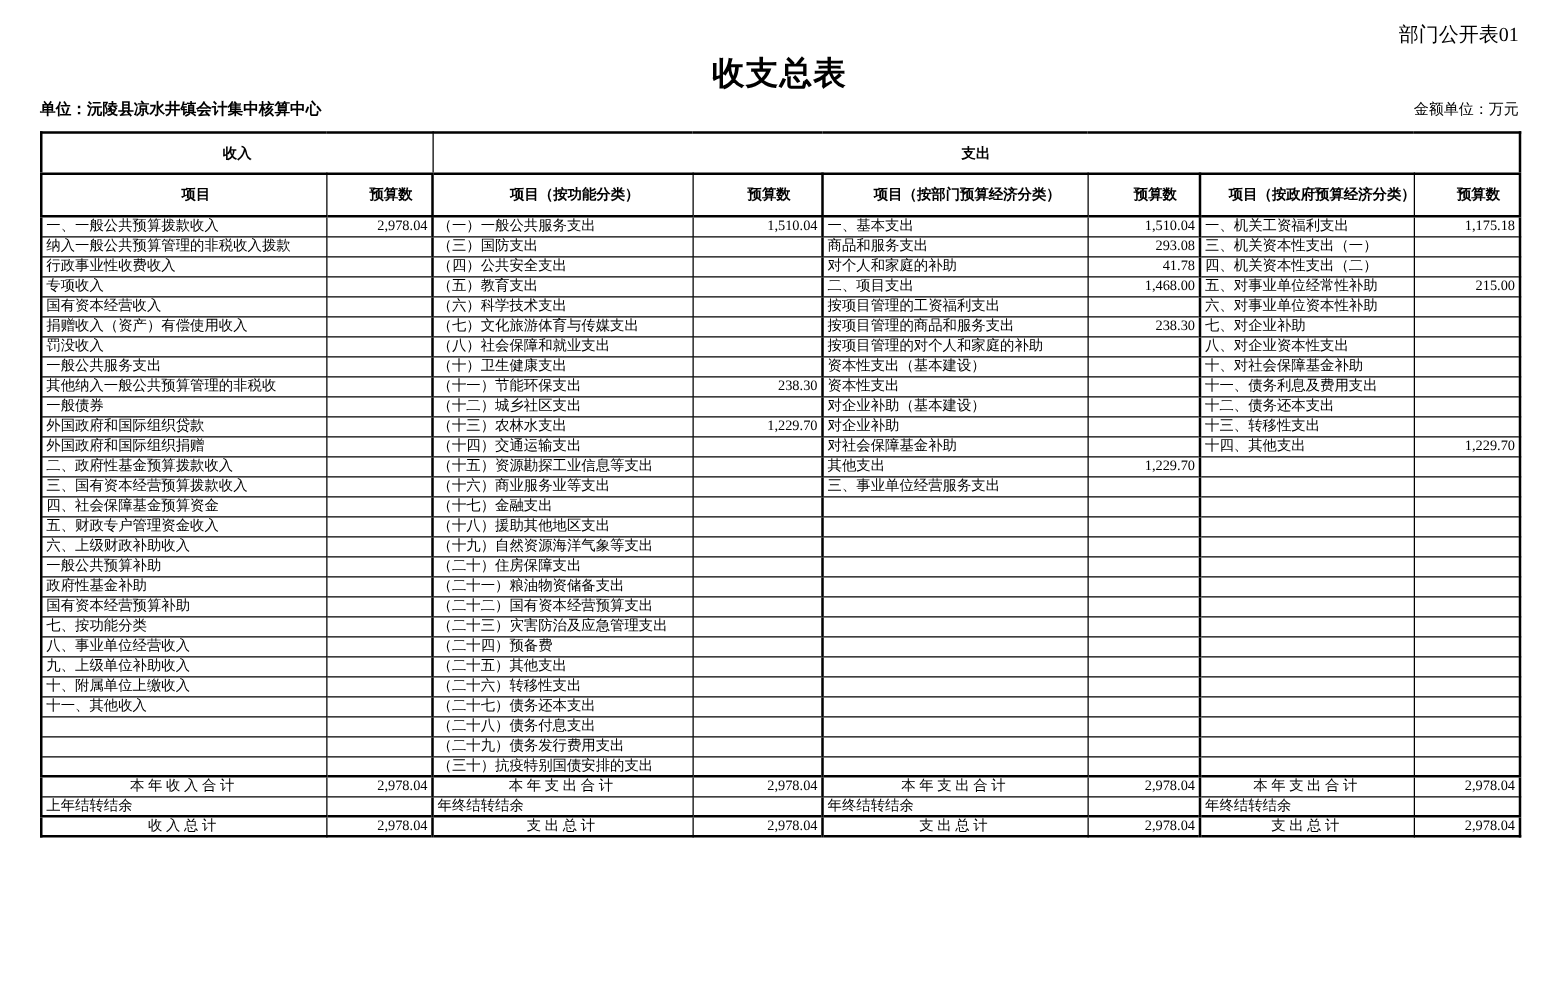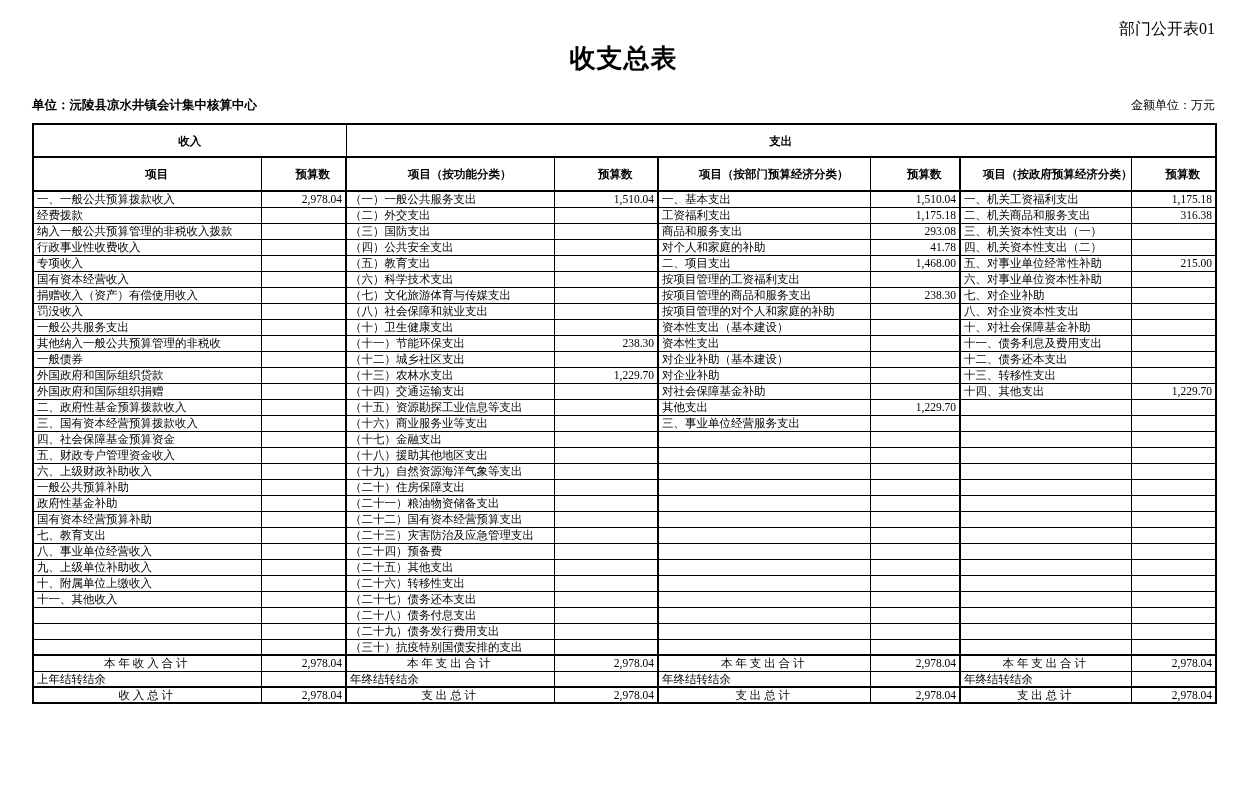--- a/index.html
+++ b/index.html
@@ -22,21 +22,21 @@
   }
   .title {
     margin-top: 8px;
     text-align: center;
     font-size: 26px;
     font-weight: bold;
     line-height: 30px;
     letter-spacing: 1px;
   }
   .meta-row {
-    margin-top: 23px;
+    margin-top: 5px;
     display: flex;
     justify-content: space-between;
     align-items: flex-start;
   }
   .unit-line { font-size: 12.5px; font-weight: bold; }
   .amount-unit { font-size: 12px; }
   table.budget {
     margin-top: 9px;
     width: 1183px;
     border-collapse: collapse;
@@ -120,30 +120,20 @@
             <td class="item lv0">一、一般公共预算拨款收入</td>
             <td class="val">2,978.04</td>
             <td class="item lv0">（一）一般公共服务支出</td>
             <td class="val">1,510.04</td>
             <td class="item lv0">一、基本支出</td>
             <td class="val">1,510.04</td>
             <td class="item lv0">一、机关工资福利支出</td>
             <td class="val">1,175.18</td>
           </tr>
           <tr>
-            <td class="item lv3">经费拨款</td>
-            <td class="val"></td>
-            <td class="item lv0">（二）外交支出</td>
-            <td class="val"></td>
-            <td class="item lv1">工资福利支出</td>
-            <td class="val">1,175.18</td>
-            <td class="item lv0">二、机关商品和服务支出</td>
-            <td class="val">316.38</td>
-          </tr>
-          <tr>
             <td class="item lv2">纳入一般公共预算管理的非税收入拨款</td>
             <td class="val"></td>
             <td class="item lv0">（三）国防支出</td>
             <td class="val"></td>
             <td class="item lv1">商品和服务支出</td>
             <td class="val">293.08</td>
             <td class="item lv0">三、机关资本性支出（一）</td>
             <td class="val"></td>
           </tr>
           <tr>
@@ -320,21 +310,21 @@
             <td class="item lv2">国有资本经营预算补助</td>
             <td class="val"></td>
             <td class="item lv0">（二十二）国有资本经营预算支出</td>
             <td class="val"></td>
             <td class="item lv0"></td>
             <td class="val"></td>
             <td class="item lv0"></td>
             <td class="val"></td>
           </tr>
           <tr>
-            <td class="item lv0">七、教育支出</td>
+            <td class="item lv0">七、按功能分类</td>
             <td class="val"></td>
             <td class="item lv0">（二十三）灾害防治及应急管理支出</td>
             <td class="val"></td>
             <td class="item lv0"></td>
             <td class="val"></td>
             <td class="item lv0"></td>
             <td class="val"></td>
           </tr>
           <tr>
             <td class="item lv0">八、事业单位经营收入</td>

